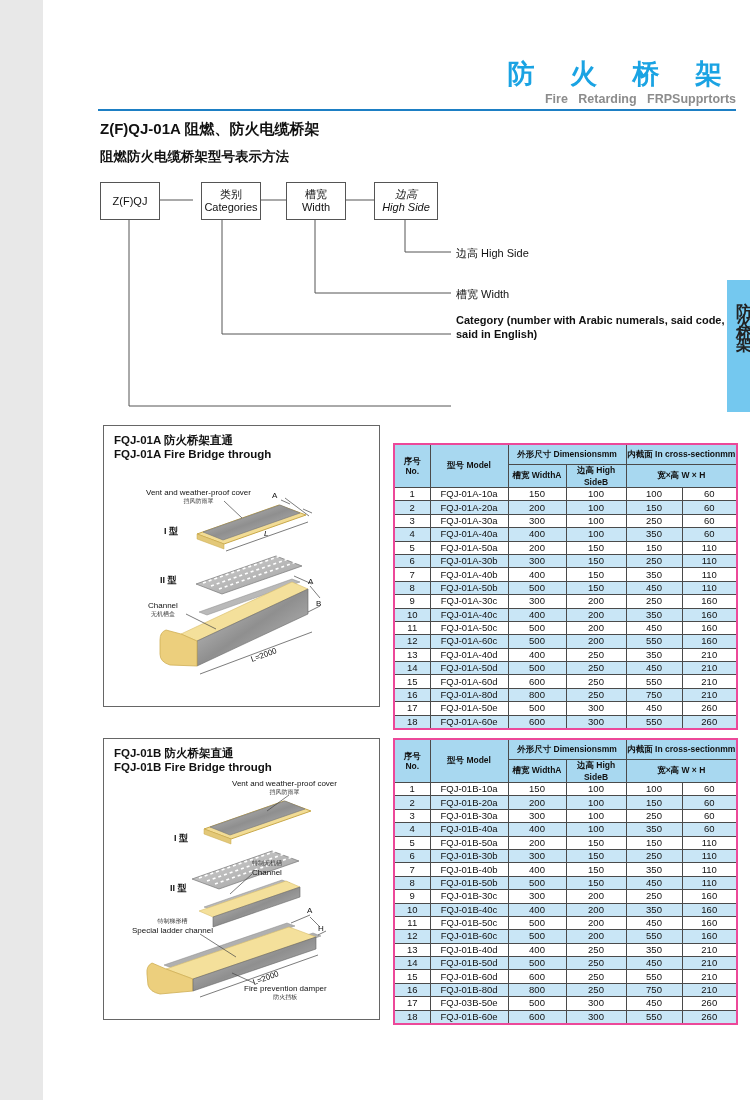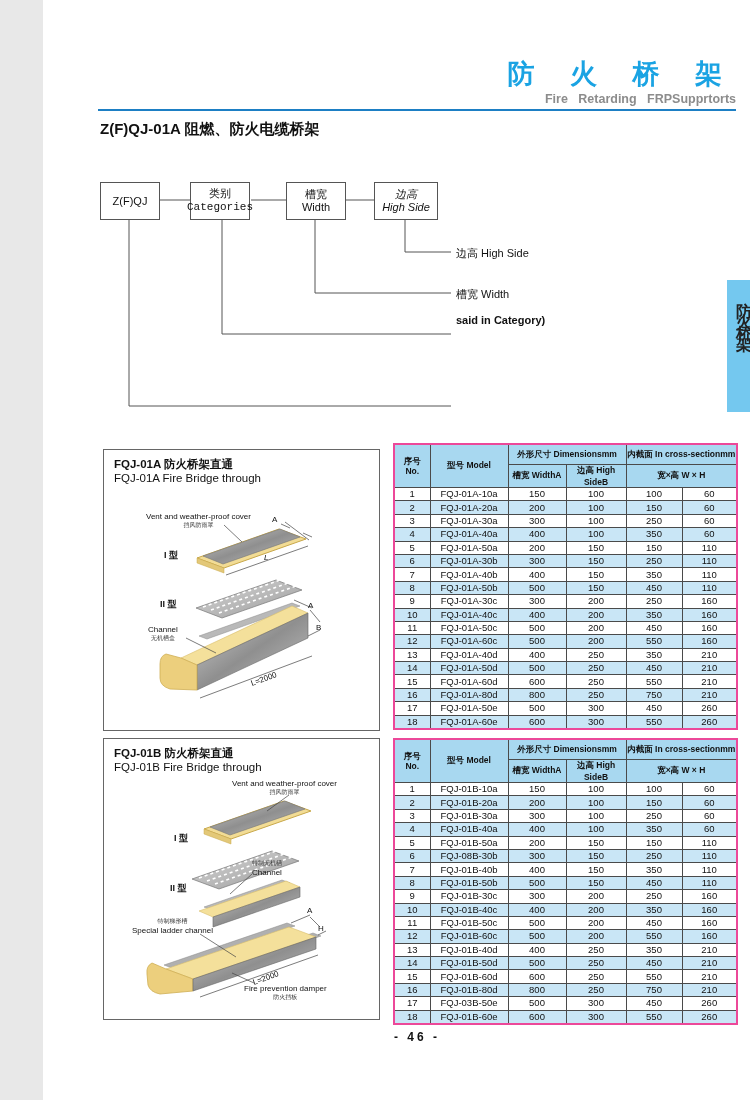--- a/index.html
+++ b/index.html
@@ -31,21 +31,21 @@
             writing-mode:vertical-rl;text-orientation:upright;letter-spacing:11px;
             font-size:16px;font-weight:bold;color:#222;display:flex;align-items:center;
             justify-content:flex-start;padding-top:10px;box-sizing:border-box;}
   .side-en{position:absolute;top:632px;left:714px;transform:rotate(-90deg);transform-origin:0 0;
            font-family:"Liberation Serif","DejaVu Serif",serif;font-size:13px;font-weight:bold;
            color:#8a8a8a;white-space:nowrap;}
 
   
   .figbox{position:absolute;left:60px;width:275px;height:280px;border:1px solid #666;background:#fff;}
   .figbox .ft1{position:absolute;top:7px;left:10px;font-size:11.5px;font-weight:bold;}
-  .figbox .ft2{position:absolute;top:22px;left:10px;font-size:11.5px;font-weight:normal;}
+  .figbox .ft2{position:absolute;top:22px;left:10px;font-size:11.5px;font-weight:bold;}
   .figbox svg{position:absolute;top:0;left:0;}
   .flabel{position:absolute;font-size:8px;line-height:9px;white-space:nowrap;color:#111;}
   .flabel .tiny{display:block;font-size:6px;text-align:center;color:#333;}
   .ftype{position:absolute;font-size:9px;font-weight:bold;}
 
   
   .dtable{position:absolute;left:350px;width:343px;border-collapse:collapse;table-layout:fixed;
           font-size:9.5px;}
   .dtable th,.dtable td{border:1px solid #4a4a4a;padding:0;text-align:center;overflow:hidden;}
   .dtable{border:2px solid #ec4899;}
@@ -61,64 +61,66 @@
 </head>
 <body>
 
 <div class="page">
 
   <div class="hdr-cn">防 火 桥 架</div>
   <div class="hdr-en">Fire  Retarding  FRPSupprtorts</div>
   <div class="hdr-rule"></div>
 
   <div class="heading">Z(F)QJ-01A 阻燃、防火电缆桥架</div>
+  <div class="subheading">阻燃防火电缆桥架型号表示方法</div>
 
   <svg class="flow-lines" viewBox="0 0 750 450">
     <g stroke="#555" stroke-width="1" fill="none">
       <path d="M115,200 H150"></path>
         <path d="M208,200 H243"></path>
         <path d="M301,200 H331"></path>
       <path d="M362,218 V252 H408"></path>
       <path d="M272,218 V293 H408"></path>
       <path d="M179,218 V334 H408"></path>
       <path d="M86,218 V406 H408"></path>
     </g>
   </svg>
 
   <div class="fbox" style="left:57px;width:58px;">
     <div>Z(F)QJ</div>
 
   </div>
-  <div class="fbox" style="left:147px;width:58px;font-family:Liberation Mono, monospace;">
+  <div class="fbox" style="left:158px;width:58px;">
     <div>类别</div>
     <div>Categories</div>
   </div>
   <div class="fbox" style="left:243px;width:58px;">
     <div>槽宽</div>
     <div>Width</div>
   </div>
   <div class="fbox" style="left:331px;width:62px;font-style:italic;">
     <div>边高</div>
     <div>High Side</div>
   </div>
 
   <div class="note" style="top:246px;text-align:center;">
     <div class="cn">边高 High Side</div>
   </div>
   <div class="note" style="top:287px;">
     <div class="cn">槽宽 Width</div>
   </div>
   <div class="note" style="top:313px;">
-    <div>said in Category)</div>
+    <div>Category   (number with Arabic numerals, said code,</div>
+    <div>said in English)</div>
   </div>
 
   <div class="side-tab">防火桥架</div>
   <div class="side-en">Fire Retarding FRPSupprtorts</div>
 
-  <div class="figbox" style="top:449px;">
+  <div class="figbox" style="top:425px;">
     <div class="ft1">FQJ-01A 防火桥架直通</div>
     <div class="ft2">FQJ-01A Fire Bridge through</div>
 
     <svg width="275" height="280" viewBox="0 0 275 280">
       <defs>
         <linearGradient id="m1a" x1="0" y1="0" x2="1" y2="1">
           <stop offset="0" stop-color="#cfcfcf"></stop>
             <stop offset="0.5" stop-color="#8f8f8f"></stop>
             <stop offset="1" stop-color="#c4c4c4"></stop>
         </linearGradient>
@@ -470,21 +472,21 @@
         <tr>
           <td>5</td>
           <td>FQJ-01B-50a</td>
           <td>200</td>
           <td>150</td>
           <td>150</td>
           <td>110</td>
         </tr>
         <tr>
           <td>6</td>
-          <td>FQJ-08B-30b</td>
+          <td>FQJ-01B-30b</td>
           <td>300</td>
           <td>150</td>
           <td>250</td>
           <td>110</td>
         </tr>
         <tr>
           <td>7</td>
           <td>FQJ-01B-40b</td>
           <td>400</td>
           <td>150</td>
@@ -575,15 +577,14 @@
           <td>18</td>
           <td>FQJ-01B-60e</td>
           <td>600</td>
           <td>300</td>
           <td>550</td>
           <td>260</td>
         </tr>
     </tbody>
   </table>
 
-  <div class="pagenum">- 46 -</div>
 
 </div>
 
 </body></html>

